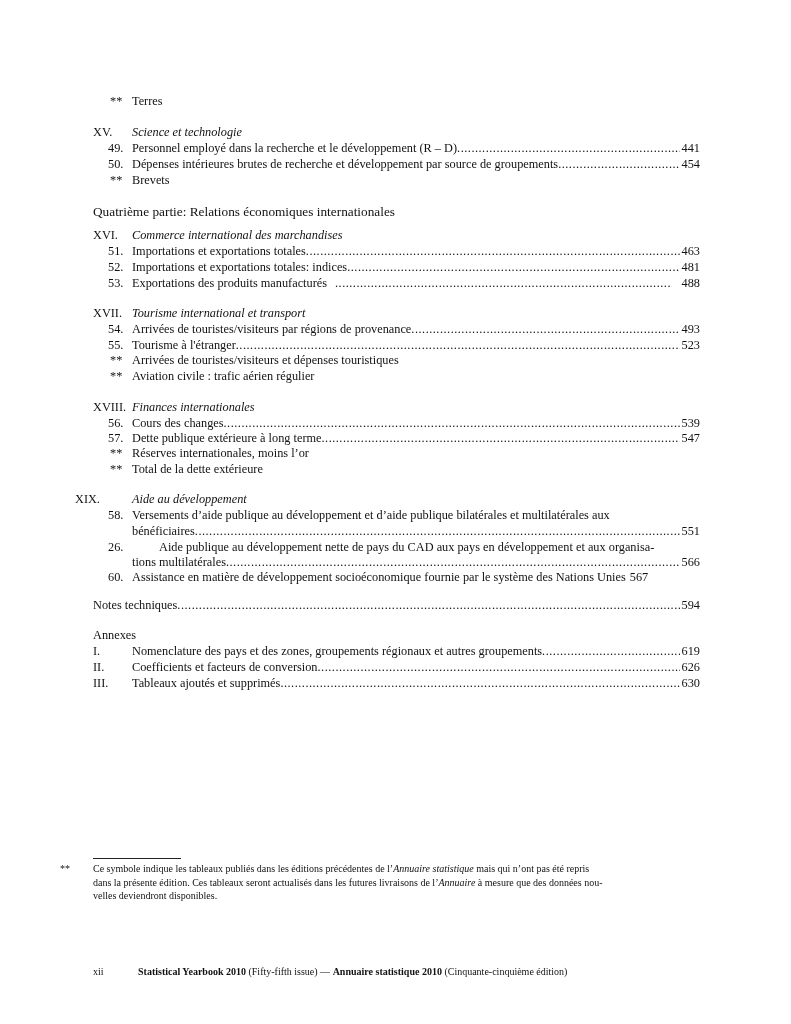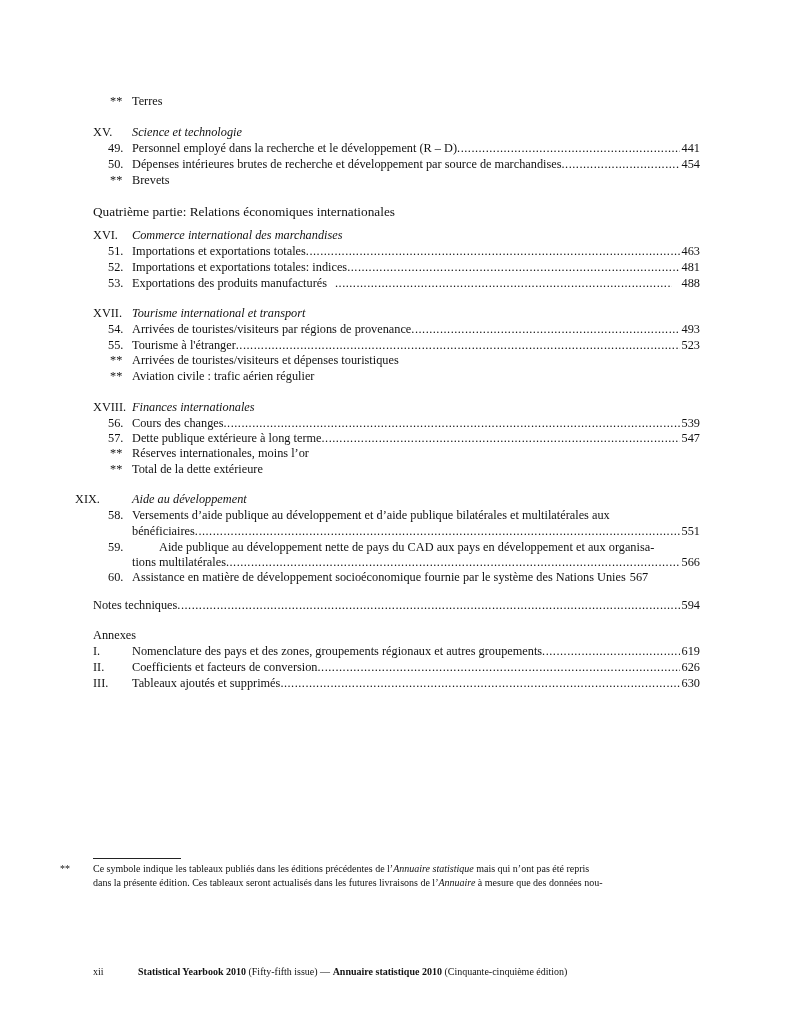--- a/index.html
+++ b/index.html
@@ -28,21 +28,21 @@
 
 <span class="abs" style="left:108px;top:141px;">49.</span>
 <div class="lead" style="left:132px;top:141px;width:568px;">
   <span class="txt">Personnel employé dans la recherche et le développement (R – D)</span>
     <span class="dots"></span>
     <span class="pg">441</span>
 </div>
 
 <span class="abs" style="left:108px;top:157px;">50.</span>
 <div class="lead" style="left:132px;top:157px;width:568px;">
-  <span class="txt">Dépenses intérieures brutes de recherche et développement par source de marchandises</span>
+  <span class="txt">Dépenses intérieures brutes de recherche et développement par source de groupements</span>
     <span class="dots"></span>
     <span class="pg">454</span>
 </div>
 
 <span class="abs" style="left:110px;top:173px;">**</span>
 <span class="abs" style="left:132px;top:173px;">Brevets</span>
 
 <span class="abs" style="left:93px;top:204px;font-size:13.3px;">Quatrième partie: Relations économiques internationales</span>
 
 <span class="abs" style="left:93px;top:228px;">XVI.</span>
@@ -119,21 +119,21 @@
 <span class="abs it" style="left:132px;top:492px;">Aide au développement</span>
 
 <span class="abs" style="left:108px;top:508px;">58.</span>
 <span class="abs" style="left:132px;top:508px;">Versements d’aide publique au développement et  d’aide publique bilatérales et multilatérales aux</span>
 <div class="lead" style="left:132px;top:524px;width:568px;">
   <span class="txt">bénéficiaires</span>
     <span class="dots"></span>
     <span class="pg">551</span>
 </div>
 
-<span class="abs" style="left:108px;top:540px;">59.</span>
+<span class="abs" style="left:108px;top:540px;">26.</span>
 <span class="abs" style="left:132px;top:540px;margin-left:27px;">Aide publique au développement nette de pays du CAD aux pays en développement et aux organisa-</span>
 <div class="lead" style="left:132px;top:555px;width:568px;">
   <span class="txt">tions multilatérales</span>
     <span class="dots"></span>
     <span class="pg">566</span>
 </div>
 
 <span class="abs" style="left:108px;top:570px;">60.</span>
 <div class="lead" style="left:132px;top:570px;width:568px;">
   <span class="txt">Assistance en matière de développement socioéconomique fournie par le système des Nations Unies</span>
@@ -167,16 +167,17 @@
   <span class="txt">Tableaux ajoutés et supprimés</span>
     <span class="dots"></span>
     <span class="pg">630</span>
 </div>
 
 <div class="rule"></div>
 <span class="fn" style="left:60px;top:862px;">**</span>
 <div class="fn" style="left:93px;top:862px;width:610px;">
   <div style="white-space:nowrap;"><span>Ce symbole indique les tableaux publiés dans les éditions précédentes de l’</span><span class="it">Annuaire statistique</span><span> mais qui n’ont pas été repris</span></div>
   <div style="white-space:nowrap;"><span>dans la présente édition. Ces tableaux seront actualisés dans les futures livraisons de l’</span><span class="it">Annuaire</span><span> à mesure que des données nou-</span></div>
+  <div>velles deviendront disponibles.</div>
 </div>
 
 <span class="footer" style="left:93px;">xii</span>
 <span class="footer" style="left:138px;white-space:nowrap;"><b>Statistical Yearbook 2010</b><span> (Fifty-fifth issue) — </span><b>Annuaire statistique 2010</b><span> (Cinquante-cinquième édition)</span></span>
 
 </body></html>

